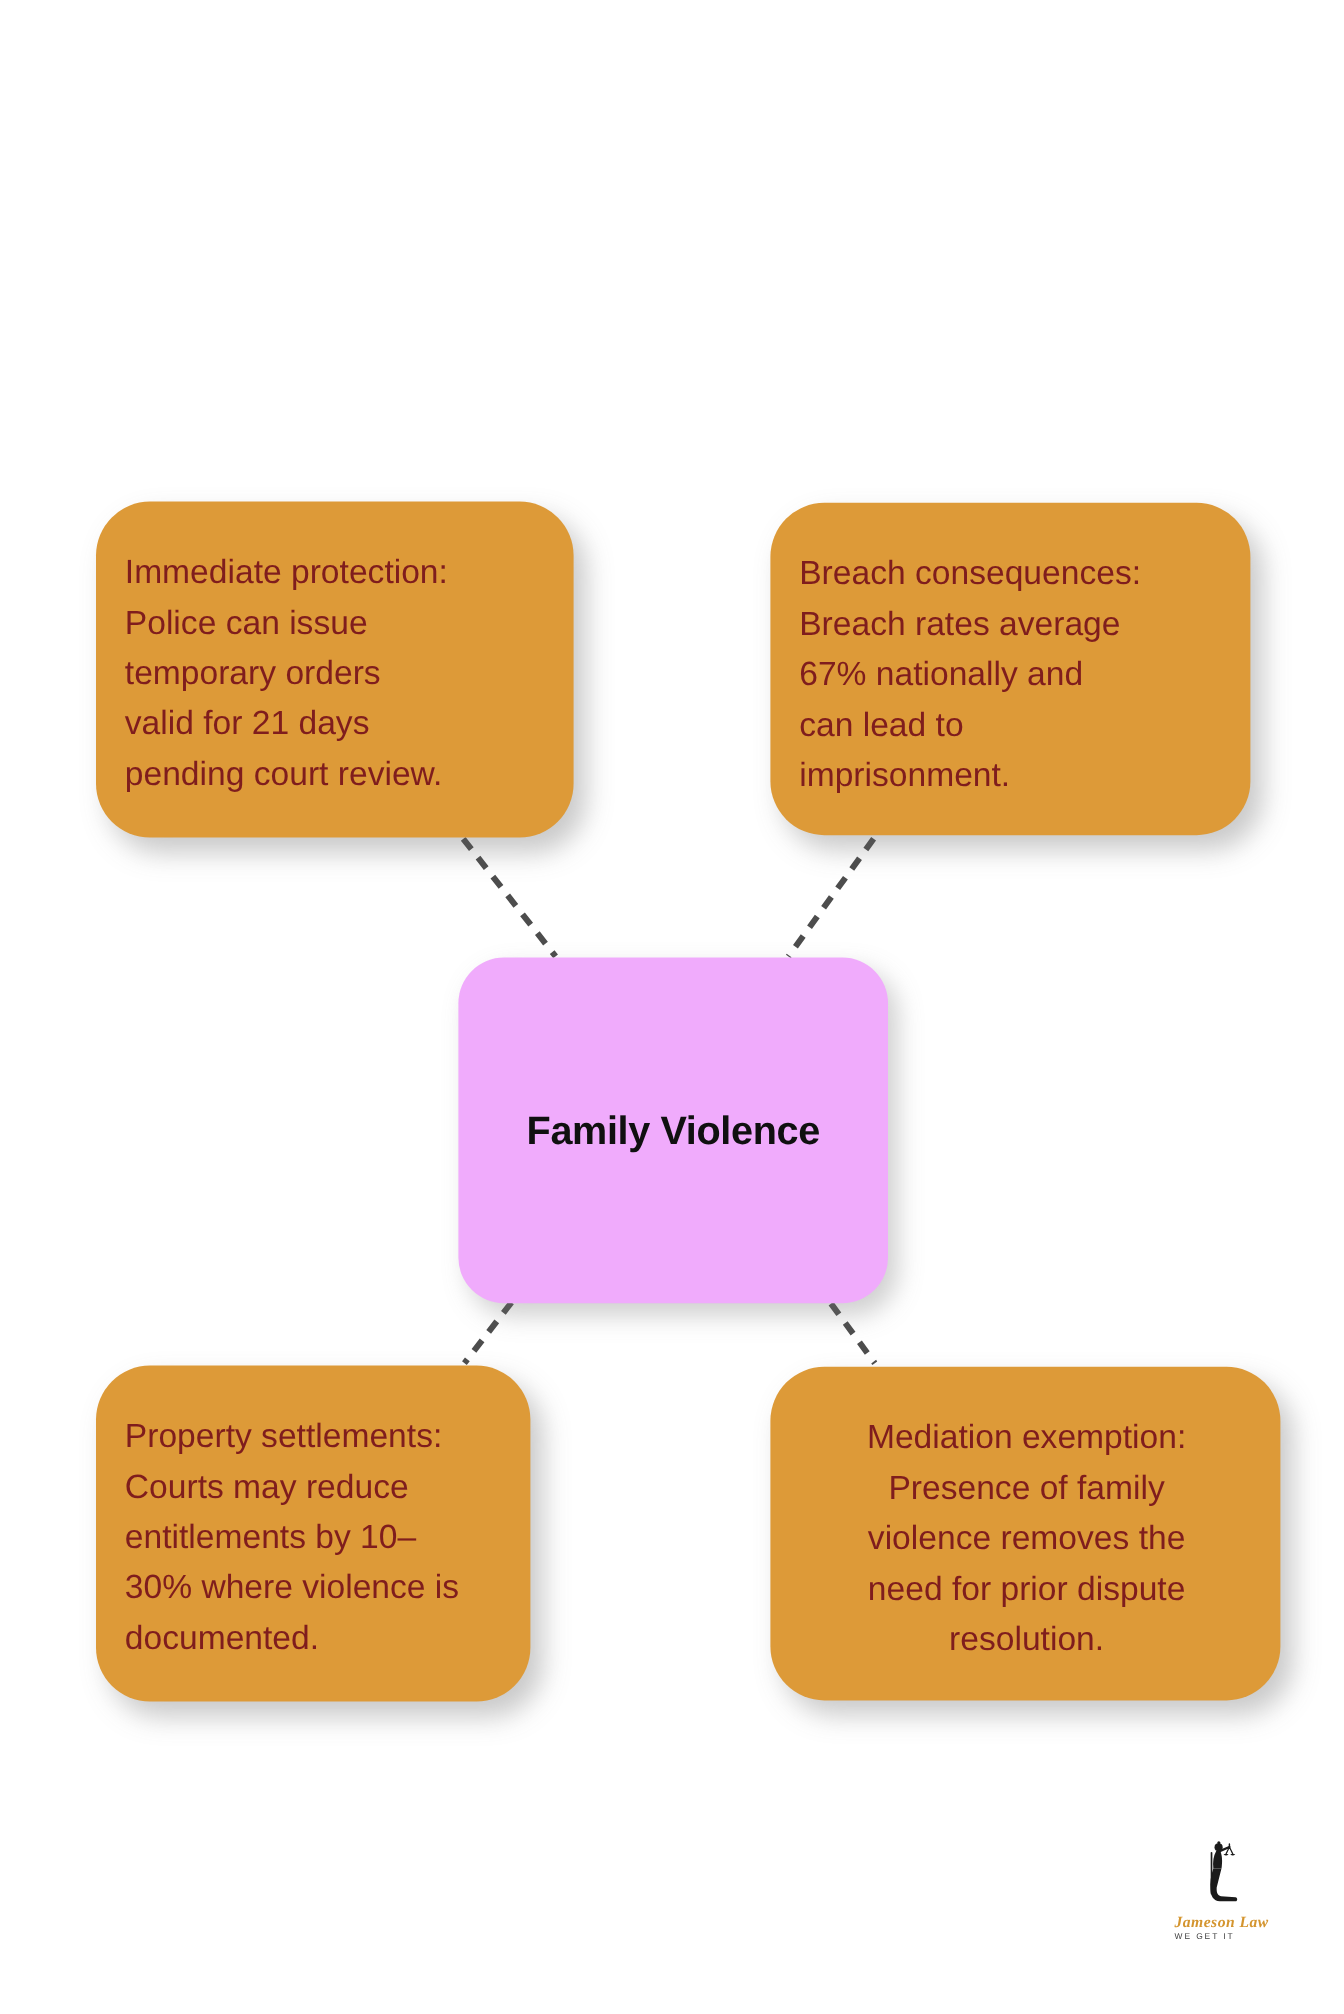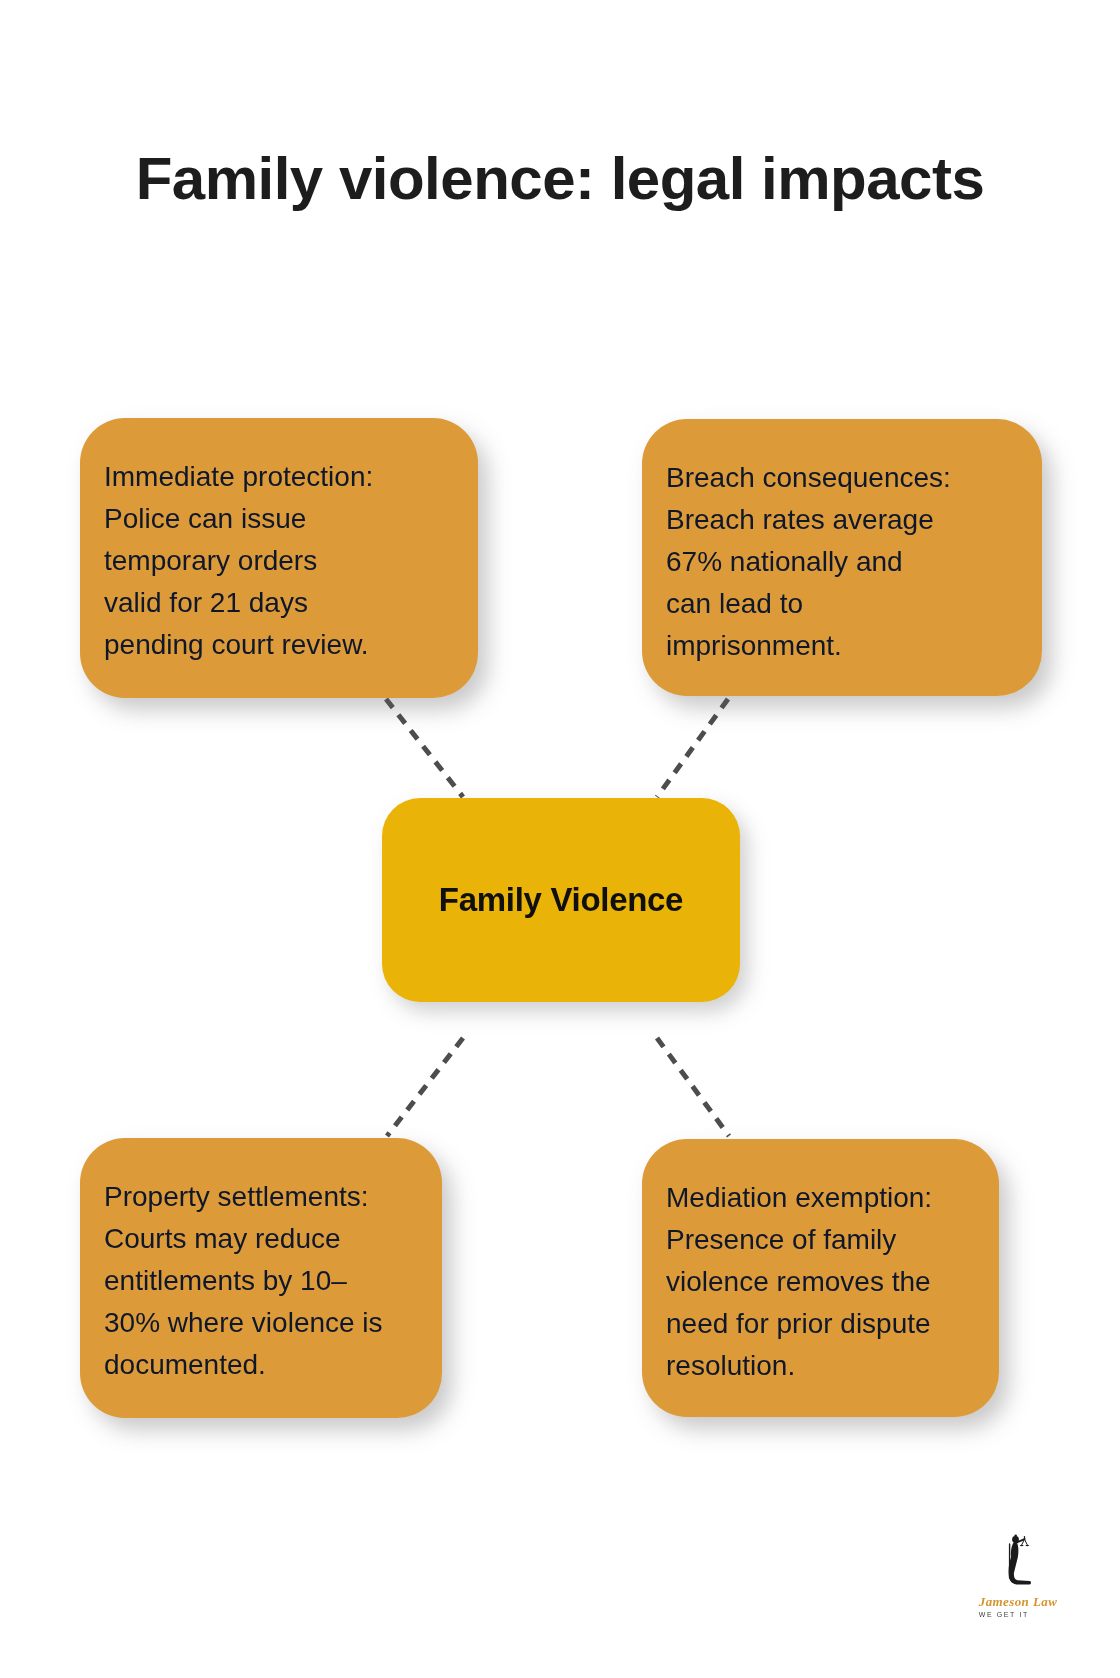--- a/index.html
+++ b/index.html
@@ -37,33 +37,33 @@
     position: absolute;
     background: #DD9A38;
     border-radius: 45px;
     box-shadow: 10px 12px 22px rgba(100, 100, 100, 0.35);
     box-sizing: border-box;
     padding: 38px 22px 0 24px;
   }
   .node-box .node-text {
     font-size: 28px;
     line-height: 42px;
-    color: #0f172a;
+    color: #7f1d1d;
     white-space: pre-line;
   }
   .box-top-left     { left: 80px;  top: 418px;  width: 398px; height: 280px; }
   .box-top-right    { left: 642px; top: 419px;  width: 400px; height: 277px; }
   .box-bottom-left  { left: 80px;  top: 1138px; width: 362px; height: 280px; }
-  .box-bottom-right { left: 642px; top: 1139px; width: 357px; height: 278px; }
+  .box-bottom-right { left: 642px; top: 1139px; width: 425px; height: 278px; text-align: center; }
 
   .center-node {
     position: absolute;
     left: 382px; top: 798px;
-    width: 358px; height: 204px;
-    background: #eab308;
+    width: 358px; height: 288px;
+    background: #f0abfc;
     border-radius: 38px;
     box-shadow: 8px 10px 20px rgba(120, 120, 120, 0.35);
     display: flex;
     align-items: center;
     justify-content: center;
   }
   .center-node .center-label {
     font-size: 33px;
     font-weight: 700;
     color: #101010;
@@ -91,21 +91,20 @@
     font-size: 7px;
     letter-spacing: 1.6px;
     color: #3f3f3f;
     margin-top: 1px;
   }
 </style>
 </head>
 <body>
 
 <h1 class="page-title">
-  <span class="line">Family violence: legal impacts</span>
 </h1>
 
 <svg class="connector-layer" width="1120" height="1678" viewBox="0 0 1120 1678" xmlns="http://www.w3.org/2000/svg">
   <g stroke="#4D4D4D" stroke-width="5" stroke-dasharray="11 9" fill="none">
     <line x1="386" y1="699" x2="463" y2="797"></line>
     <line x1="728" y1="699" x2="657" y2="797"></line>
     <line x1="463" y1="1038" x2="387" y2="1136"></line>
     <line x1="657" y1="1038" x2="729" y2="1136"></line>
   </g>
 </svg>

